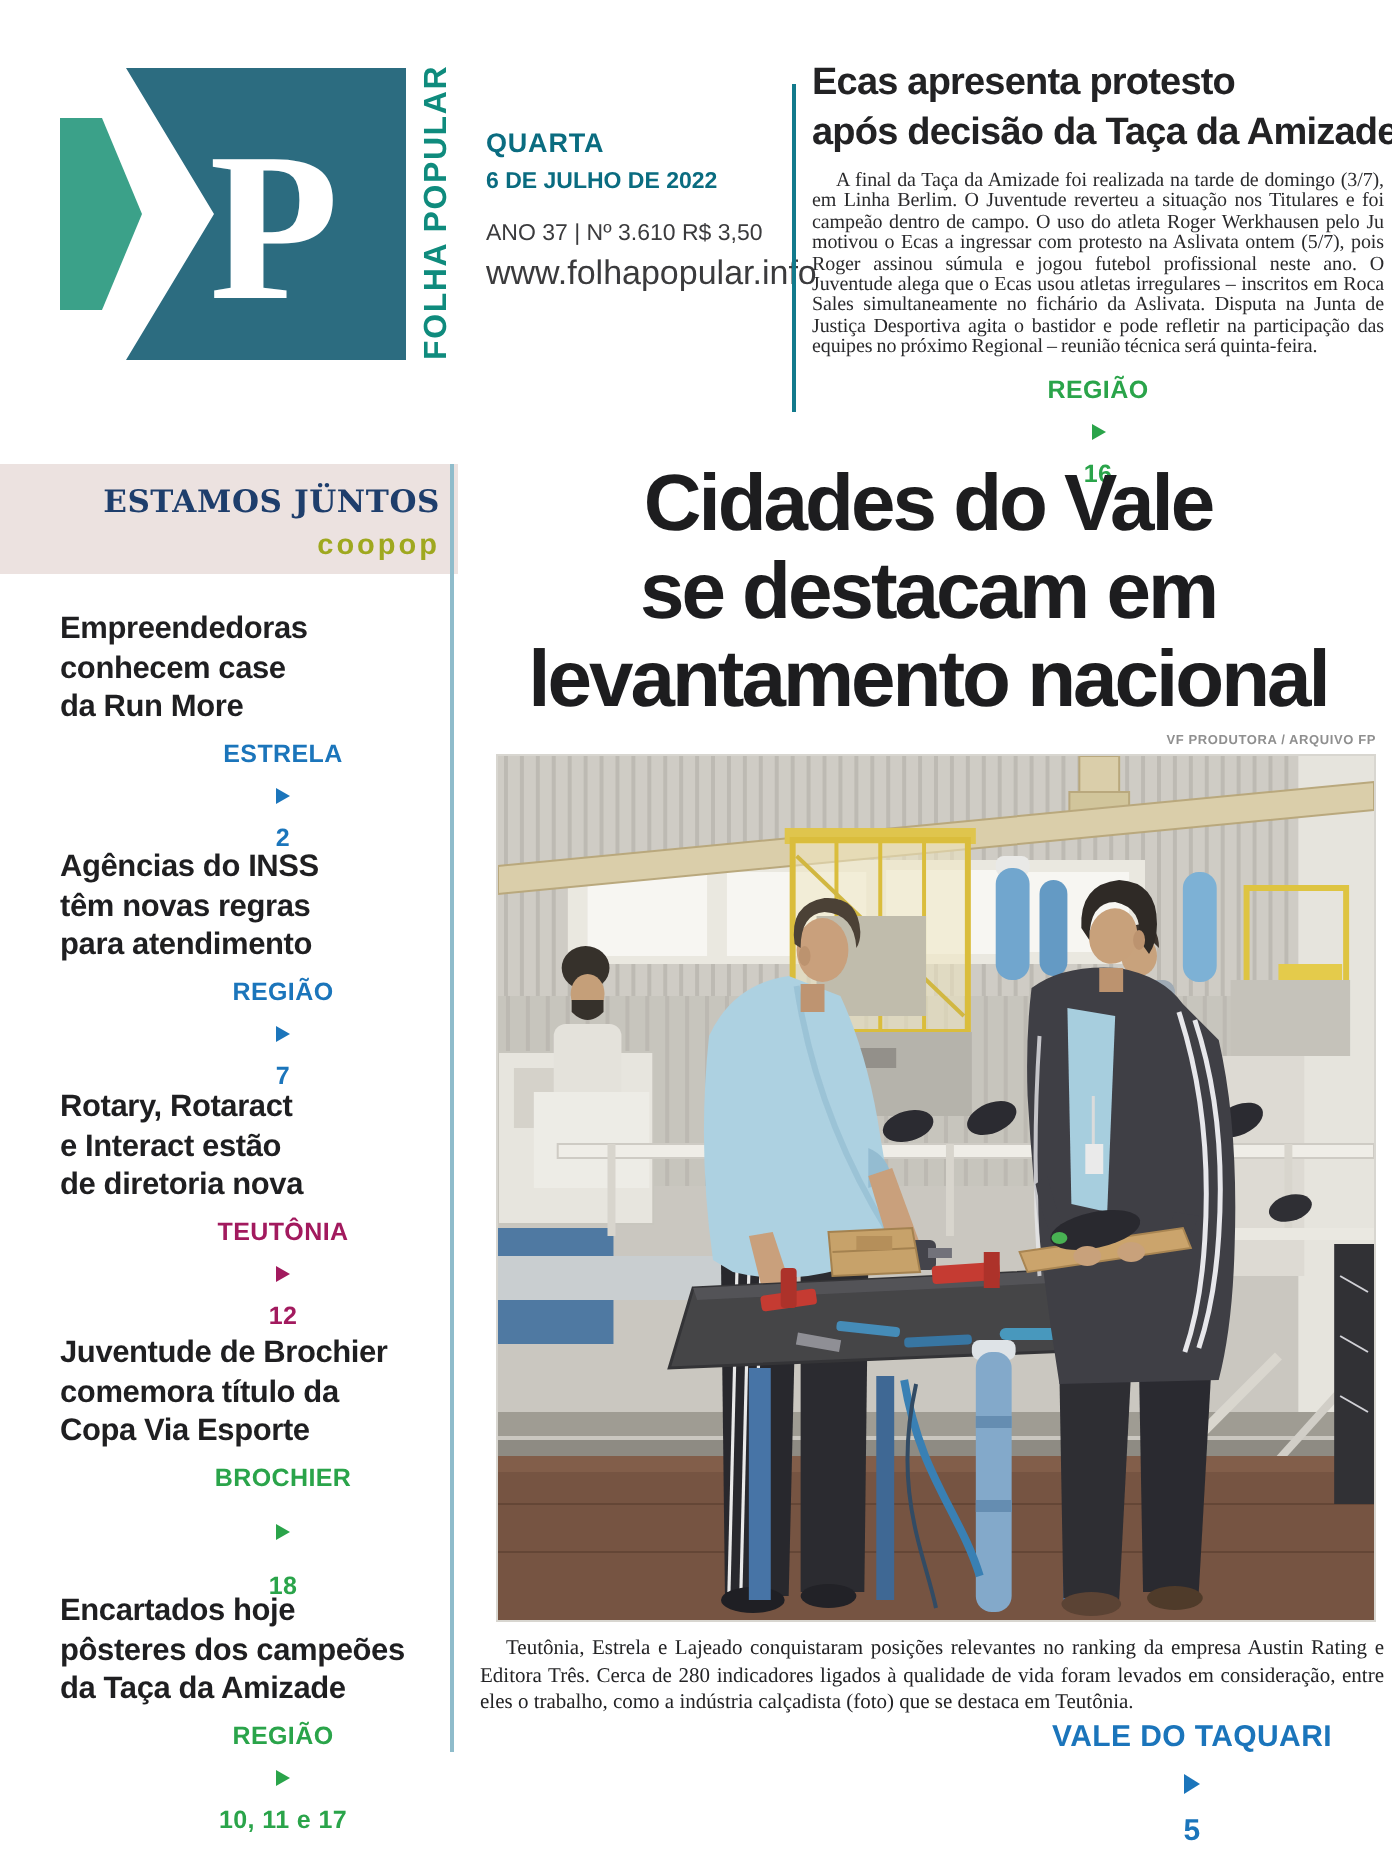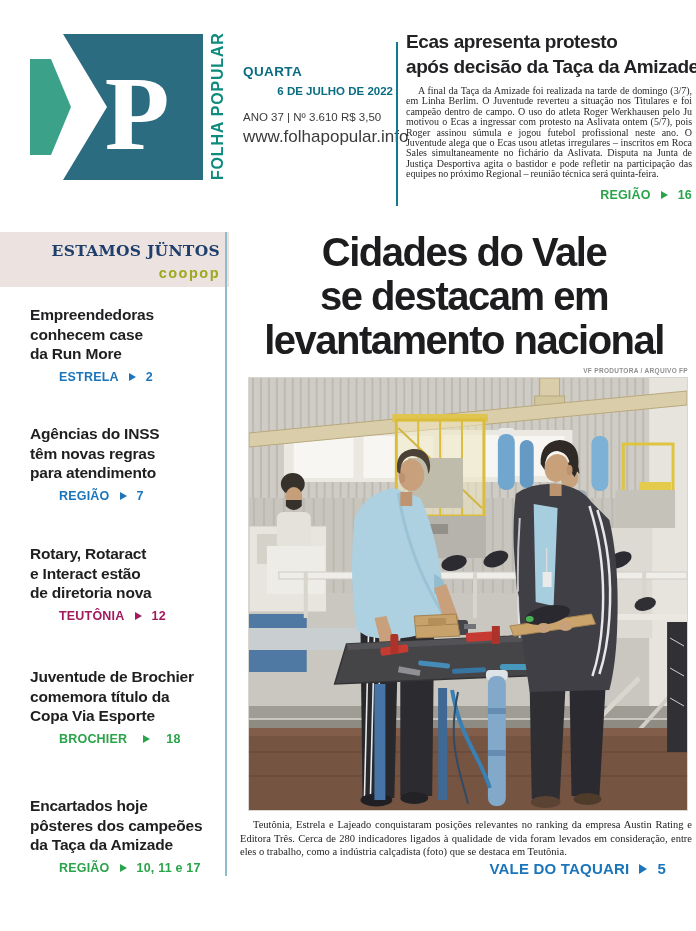--- a/index.html
+++ b/index.html
@@ -3,32 +3,32 @@
 <meta charset="utf-8">
 <style>
   html,body{margin:0;padding:0;background:#e9e9e9;}
   .page{position:relative;width:696px;height:931px;background:#ffffff;overflow:hidden;
         font-family:"Liberation Sans",sans-serif;}
 
   
   .logo{position:absolute;left:27px;top:32px;width:200px;height:150px;}
   .dateblock{position:absolute;left:243px;top:64px;width:150px;}
   .weekday{font-size:13.5px;font-weight:bold;color:#0a6c80;letter-spacing:.4px;}
-  .dateline{font-size:11.5px;font-weight:bold;color:#0a6c80;margin-top:6px;text-align:right;}
+  .dateline{font-size:11.5px;font-weight:bold;color:#0a6c80;margin-top:6px;}
   .edition{font-size:11.5px;color:#3b3b3d;margin-top:14px;}
   .website{font-size:17px;color:#3b3b3d;margin-top:4px;}
   .vdiv1{position:absolute;left:396px;top:42px;width:2px;height:164px;background:#127a8c;}
   .vdiv2{position:absolute;left:225px;top:232px;width:2px;height:644px;background:#8fbccb;}
 
   
   .topstory{position:absolute;left:406px;top:30px;width:286px;}
   .ts-h{font-size:19px;line-height:24.5px;font-weight:bold;color:#222224;letter-spacing:-0.4px;white-space:nowrap;}
   .ts-body{margin-top:7px;font-family:"Liberation Serif",serif;font-size:10px;line-height:10.4px;
            text-align:justify;text-indent:12px;color:#2a2a2c;letter-spacing:-0.05px;word-spacing:-0.4px;}
-  .tag{display:flex;align-items:center;gap:10px;font-weight:bold;font-size:12.5px;letter-spacing:.2px;}
+  .tag{display:flex;align-items:center;gap:10px;font-weight:bold;font-size:12.5px;letter-spacing:.2px;flex-direction:column;}
   .ts-tag{margin-top:8px;justify-content:flex-end;}
   .arr{width:0;height:0;border-left:7px solid currentColor;border-top:4.5px solid transparent;
        border-bottom:4.5px solid transparent;}
 
   
   .banner{position:absolute;left:0;top:232px;width:229px;height:55px;background:#ece2e0;
           text-align:right;padding:9px 9px 0 0;box-sizing:border-box;}
   .banner-title{font-family:"DejaVu Serif",serif;font-weight:bold;font-size:15.5px;color:#1e3e6c;letter-spacing:.3px;}
   .banner-brand{margin-top:5px;font-weight:bold;font-size:14.5px;color:#9fa81f;letter-spacing:1.5px;}
 

